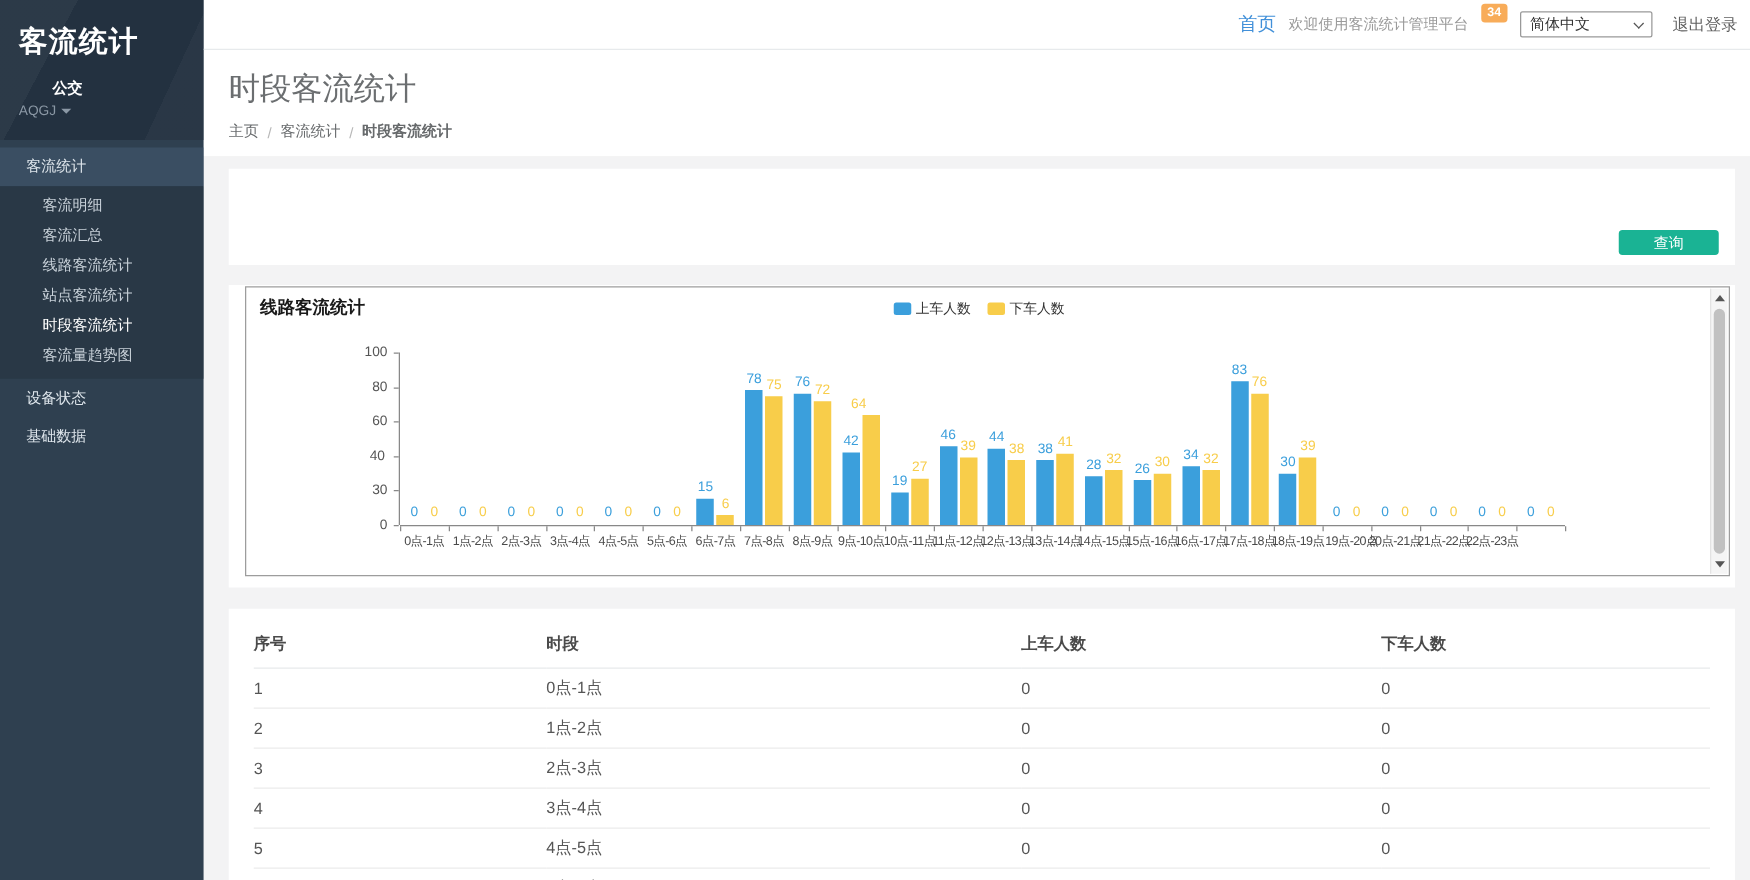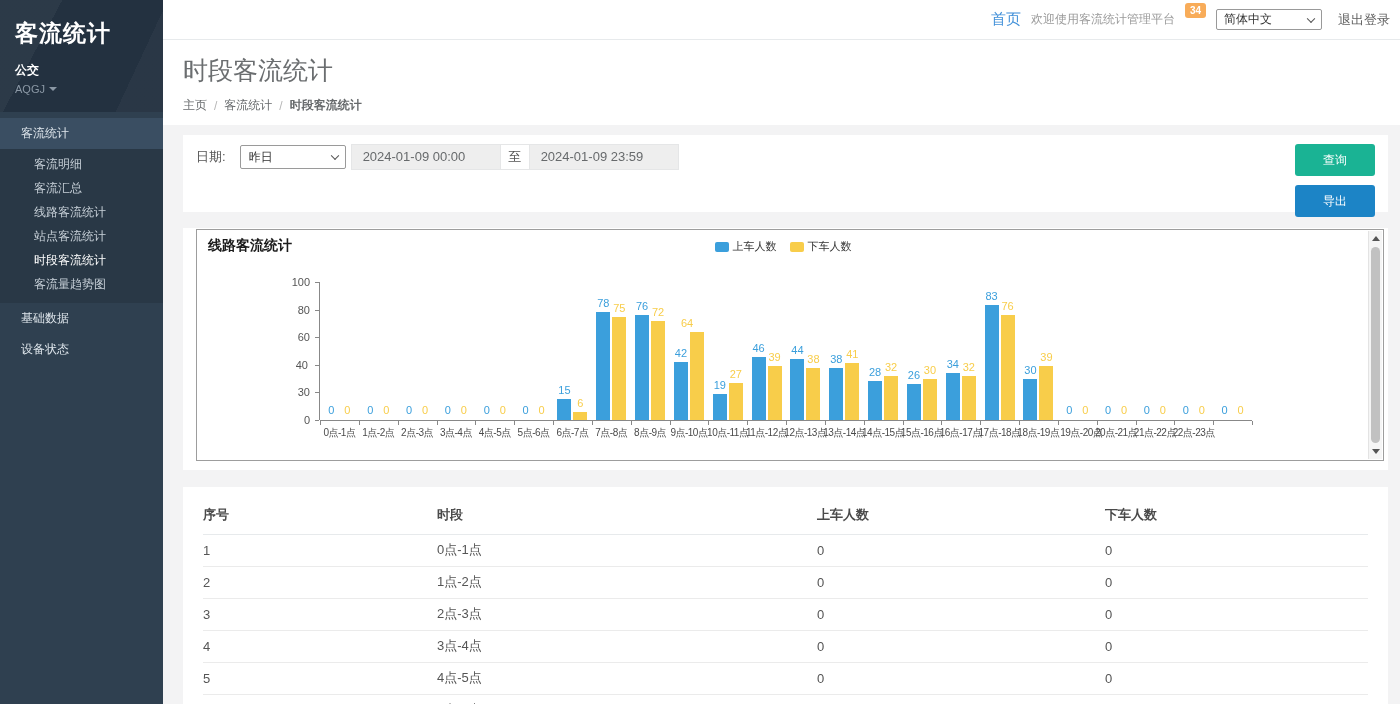--- a/index.html
+++ b/index.html
@@ -8,21 +8,21 @@
   .app { width:1400px; height:704px; display:flex; overflow:hidden; }
 
   
   .sidebar { width:163px; flex:none; background:#2f4050; color:#c8d1d9; }
   .side-head { height:112px; padding:18px 0 0 15px;
     background:
       linear-gradient(118deg, rgba(255,255,255,0.045) 0 28%, rgba(0,0,0,0) 28%),
       linear-gradient(295deg, rgba(255,255,255,0.03) 0 22%, rgba(0,0,0,0) 22%),
       #233140; }
   .app-title { font-size:23px; font-weight:bold; color:#fff; letter-spacing:1px; }
-  .org { margin-top:13px; font-size:12px; font-weight:bold; color:#fff; }
+  .org { margin-top:13px; font-size:12px; font-weight:bold; color:#fff;margin-left:27px; }
   .org-code { margin-top:4px; font-size:11px; color:#8b98a5; display:flex; align-items:center; gap:4px; cursor:pointer; }
   .caret-down { width:0; height:0; border-left:4px solid transparent; border-right:4px solid transparent; border-top:4px solid #8b98a5; }
   #side-menu { margin-top:6px; }
   .nav-item { height:31px; line-height:31px; padding-left:21px; font-size:12px; color:#dfe6ec; cursor:pointer; }
   .nav-item.expanded { background:#3a4e62; }
   .submenu { background:#293846; padding:3px 0 7px; }
   .sub-item { height:24px; line-height:24px; padding-left:34px; font-size:12px; color:#c8d1d9; cursor:pointer; }
   .sub-item.active { color:#ffffff; }
 
   
@@ -52,21 +52,21 @@
   .flabel { font-size:13px; color:#555; margin-right:14px; }
   .sel { position:relative; height:22px; border:1px solid #9a9a9a; border-radius:2px; background:#fff; font-size:12px; color:#333; line-height:20px; padding-left:8px; cursor:pointer; }
   .sel .tri { position:absolute; right:8px; top:8px; width:0; height:0; border-left:4px solid transparent; border-right:4px solid transparent; border-top:5px solid #333; }
   .w143{width:143px;} .w106{width:106px;} .w103{width:103px;} .w142{width:142px;}
   .gap16{margin-left:16px;} .gap13{margin-left:13px;} .gap12{margin-left:12px;}
   .date-sel { height:24px; line-height:22px; }
   .dinput { height:26px; width:150px; background:#eee; border:1px solid #e5e6e7; font-size:13px; color:#676a6c; line-height:24px; padding-left:11px; margin-left:5px; cursor:pointer; }
   .dto { height:26px; width:28px; background:#fff; border:1px solid #e5e6e7; border-left:none; border-right:none; font-size:13px; color:#555; line-height:24px; text-align:center; }
   .dinput.second { margin-left:0; }
   .btn-col { position:absolute; top:9px; right:13px; display:flex; flex-direction:column; gap:9px; }
-  .btn { width:80px; height:32px; border:none; border-radius:3px; color:#fff; font-size:12px; cursor:pointer; font-family:inherit; }
+  .btn { width:80px; height:20px; border:none; border-radius:3px; color:#fff; font-size:12px; cursor:pointer; font-family:inherit;margin-top:40px; }
   .btn-search { background:#1ab394; }
   .btn-export { background:#1c84c6; }
 
   
   .chart-panel { margin-top:16px; height:242px; padding:1px 4px 9px 13px; }
   .chart-box { position:relative; width:100%; height:232px; border:1px solid #9d9d9d; background:#fff; overflow:hidden; }
   .chart-title { position:absolute; left:11px; top:7px; font-size:14px; font-weight:bold; color:#1a1a1a; }
   .legend { position:absolute; top:9px; left:0; right:14px; display:flex; justify-content:center; gap:13px; }
   .legend-item { display:flex; align-items:center; gap:4px; cursor:pointer; }
   .legend-swatch { width:14px; height:10px; border-radius:2px; }
@@ -109,22 +109,22 @@
     <nav id="side-menu">
         <div class="nav-item expanded">客流统计</div>
         <div class="submenu">
           <div class="sub-item">客流明细</div>
           <div class="sub-item">客流汇总</div>
           <div class="sub-item">线路客流统计</div>
           <div class="sub-item">站点客流统计</div>
           <div class="sub-item active">时段客流统计</div>
           <div class="sub-item">客流量趋势图</div>
         </div>
+        <div class="nav-item">设备状态</div>
         <div class="nav-item">基础数据</div>
-        <div class="nav-item">设备状态</div>
       </nav>
   </aside>
 
   <div class="main">
 
     <header class="topbar">
       <span class="home-link">首页</span>
       <span class="welcome">欢迎使用客流统计管理平台</span>
       <span class="msg-badge">34</span>
       <div class="lang-select">
@@ -141,30 +141,20 @@
         <span class="crumb-sep">/</span>
         <span class="crumb">客流统计</span>
         <span class="crumb-sep">/</span>
         <span class="crumb current">时段客流统计</span>
       </div>
     </div>
 
     <div class="content">
 
       <section class="panel filter-panel">
-        <div class="frow">
-          <span class="flabel">日期:</span>
-          <div class="sel w106 date-sel">
-            <span>昨日</span>
-            <span class="chev"></span>
-          </div>
-          <div class="dinput">2024-01-09 00:00</div>
-          <div class="dto">至</div>
-          <div class="dinput second">2024-01-09 23:59</div>
-        </div>
         <div class="btn-col">
           <button class="btn btn-search">查询</button>
           <button class="btn btn-export">导出</button>
         </div>
       </section>
 
       <section class="panel chart-panel">
         <div class="chart-box">
           <div class="chart-title">线路客流统计</div>
           <div class="legend" id="legend">

